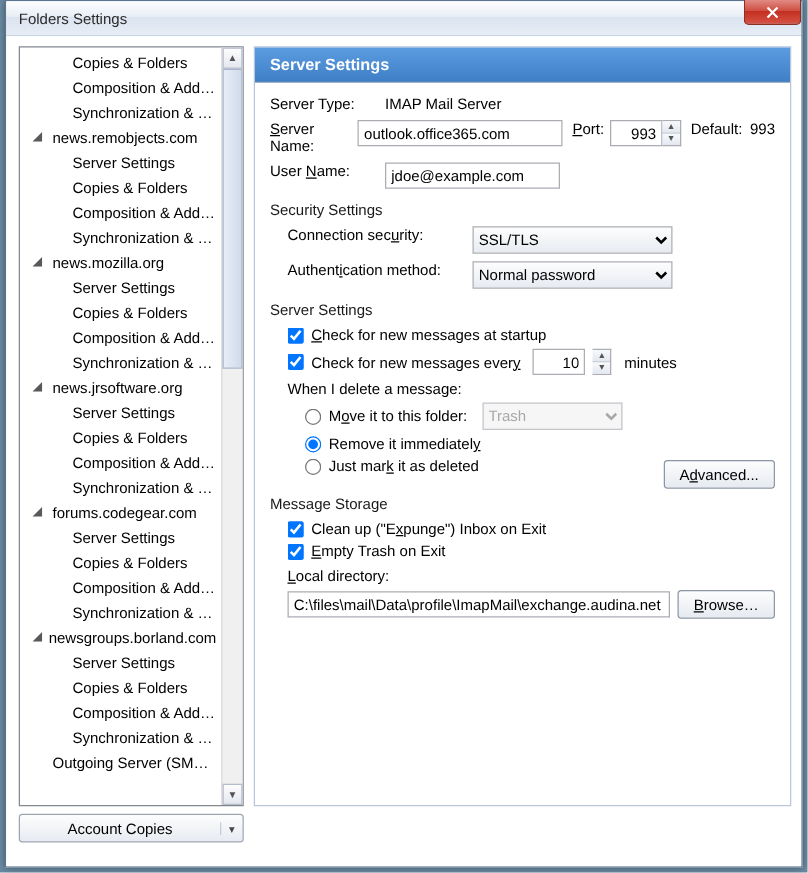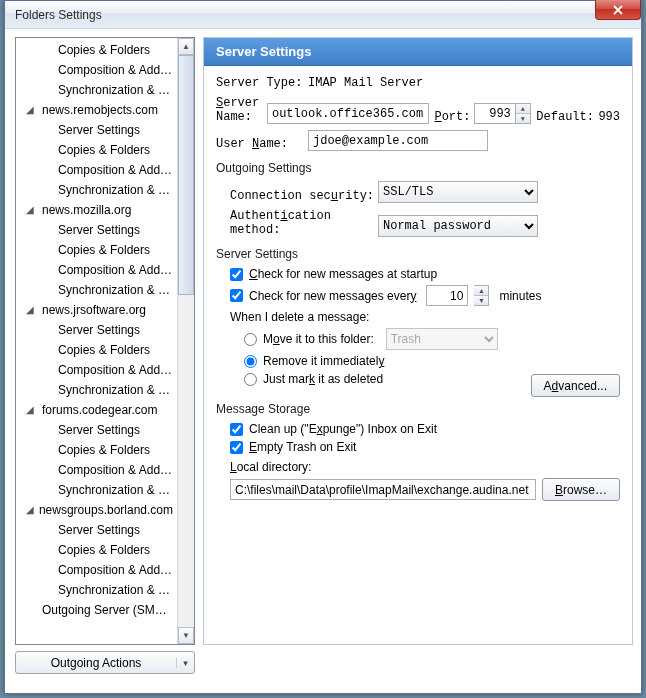--- a/index.html
+++ b/index.html
@@ -149,21 +149,21 @@
     font-weight: bold;
     font-size: 13px;
     padding-left: 12px;
     line-height: 28px;
     border-bottom: 1px solid #3568a4;
   }
   .panel-body {
     padding: 10px 12px;
     color: #000;
   }
-  .row { display: flex; align-items: flex-end; margin-bottom: 6px; font-family: Liberation Mono, monospace; }
+  .row { display: flex; align-items: flex-start; margin-bottom: 6px; }
   .lbl { width: 92px; }
   .lbl-wide { width: 148px; }
   input.text {
     border: 1px solid #abadb3;
     height: 21px;
     padding: 0 4px;
     font: inherit;
     background: #fff;
   }
   input.num { width: 42px; text-align: right; }
@@ -289,21 +289,21 @@
             <span class="tri">▲</span>
           </div>
         <div class="thumb"></div>
         <div class="down">
             <span class="tri">▼</span>
           </div>
       </div>
     </div>
 
     <div class="account-actions">
-      <span class="lbl">Outgoing Actions</span>
+      <span class="lbl">Account Copies</span>
       <span class="dd">▾</span>
     </div>
 
     <div class="panel">
       <div class="panel-header">Server Settings</div>
       <div class="panel-body">
 
         <div class="row">
           <span class="lbl">Server Type:</span>
           <span>IMAP Mail Server</span>
@@ -323,24 +323,24 @@
               </span>
           </span>
           <span style="width:10px"></span>
           <span>Default:</span>
           <span style="width:8px"></span>
           <span>993</span>
         </div>
 
         <div class="row">
           <span class="lbl">User <u>N</u>ame:</span>
-          <input class="text" style="width: 180px;" value="jdoe@example.com">
-        </div>
-
-        <div class="group-label">Outgoing Settings</div>
+          <input class="text" style="width: 140px;" value="jdoe@example.com">
+        </div>
+
+        <div class="group-label">Security Settings</div>
         <div class="indent">
           <div class="row">
             <span class="lbl-wide">Connection sec<u>u</u>rity:</span>
             <select class="dd">
               <option>SSL/TLS</option>
             </select>
           </div>
           <div class="row">
             <span class="lbl-wide">Authent<u>i</u>cation method:</span>
             <select class="dd">

